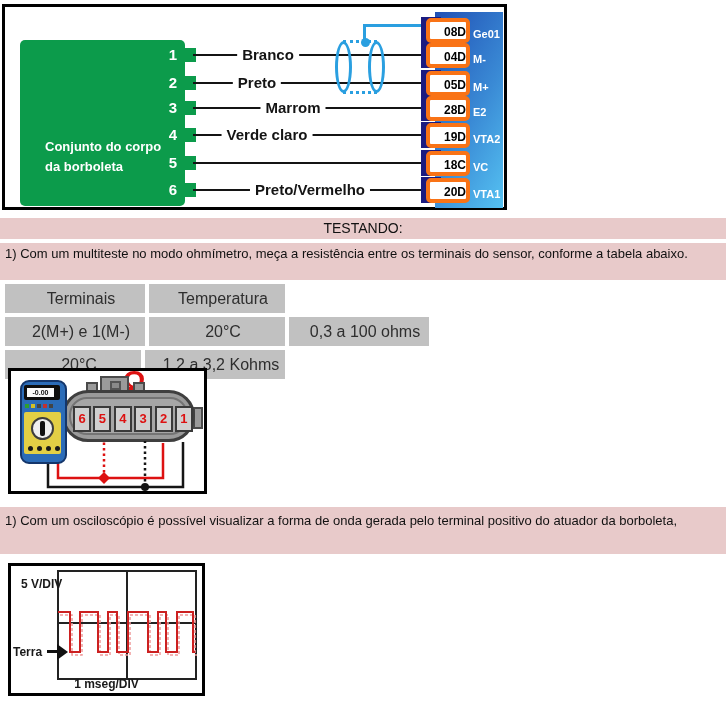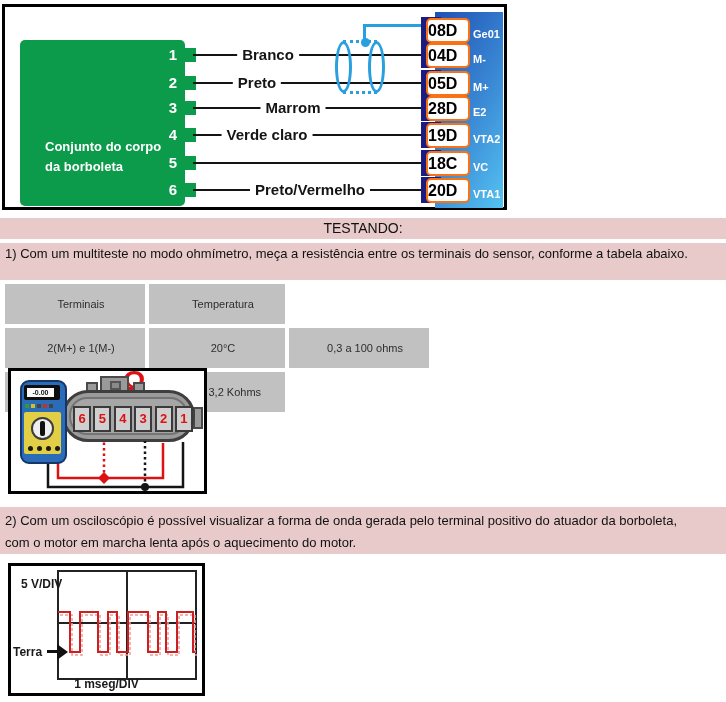--- a/index.html
+++ b/index.html
@@ -23,22 +23,22 @@
   .wire-label {
     transform:translateX(-50%); background:#fff; padding:0 5px;
     font-weight:bold; font-size:15px; line-height:18px; white-space:nowrap; color:#141414;
   }
   .blue-panel {
     left:430px; top:5px; width:68px; height:196px;
     background:linear-gradient(120deg,#2050b5 0%,#3a8ad5 55%,#55c2f2 100%);
   }
   .tooth { left:416px; width:20px; height:26px; background:#1b1b80; }
   .code-box {
-    left:421px; width:44px; height:25px; background:#fff; border:2px solid #f97316; border-radius:5px;
-    font-weight:bold; font-size:16px; line-height:21px; text-align:left; color:#000;
+    left:421px; width:44px; height:25px; background:#fff; border:4px solid #f97316; border-radius:5px;
+    font-weight:bold; font-size:12px; line-height:21px; text-align:right; color:#000;
   }
   .term { left:468px; color:#fff; font-weight:bold; font-size:11px; line-height:12px; white-space:nowrap; }
   .sh-ellipse { width:17px; height:52px; border:3px solid #2a9fe0; border-radius:50%; }
   .sh-dot-line { width:34px; border-top:3px dotted #2a9fe0; }
   .sh-dot { width:9px; height:9px; background:#2a9fe0; border-radius:50%; }
   .sh-seg { background:#2a9fe0; }
 
   
   .bar {
     left:0; top:218px; width:726px; height:21px; background:#e8caca;
@@ -46,21 +46,21 @@
   }
   .step1 { left:0; top:243px; width:726px; height:37px; background:#e8caca;
     font-size:13px; line-height:17px; padding:2px 5px; }
   .step2 { left:0; top:507px; width:726px; height:47px; background:#e8caca;
     font-size:13px; line-height:22px; padding:3px 5px; }
 
   
   .tbl { left:5px; top:284px; display:flex; flex-direction:column; row-gap:4px; }
   .trow { display:flex; column-gap:4px; }
   .tcell {
-    height:40px; background:#c1c1c1; color:#2e2e2e; font-size:11px;
+    height:29px; background:#c1c1c1; color:#2e2e2e; font-size:16px;
     display:flex; align-items:center; justify-content:center;padding-left:12px;
   }
   .c1 { width:140px; } .c2 { width:136px; } .c3 { width:140px; }
 
   
   .mbox { left:8px; top:368px; width:199px; height:126px; border:3px solid #000; background:#fff; }
   .omega { left:112px; top:-4px; font-size:28px; line-height:28px; font-weight:bold; color:#dd1111; }
   .gray-part { background:#9a9a9a; border:2px solid #4a4a4a; }
   .housing { left:51px; top:19px; width:133px; height:52px; background:#9a9a9a; border:3px solid #3f3f3f; border-radius:26px; }
   .housing-in { left:58px; top:26px; width:119px; height:38px; background:#a6a6a6; border:2px solid #747474; border-radius:18px; }
@@ -234,22 +234,21 @@
       </div>
     </div>
     <div class="abs jack" style="left:8px;  top:66px"></div>
     <div class="abs jack" style="left:17px; top:66px"></div>
     <div class="abs jack" style="left:26px; top:66px"></div>
     <div class="abs jack" style="left:35px; top:66px"></div>
   </div>
 </div>
 
 <div class="abs step2">
-  <div>2) Com um osciloscópio é possível visualizar a forma de onda gerada  pelo terminal positivo do atuador da borboleta,</div>
-  <div>com o motor em marcha lenta após o aquecimento do motor.</div>
+  <div>1) Com um osciloscópio é possível visualizar a forma de onda gerada  pelo terminal positivo do atuador da borboleta,</div>
 </div>
 
 <div class="abs sbox">
   <svg class="abs" style="left:46px; top:4px" width="140" height="110" viewBox="0 0 140 110">
     <rect x="1" y="1" width="138" height="108" fill="#fff" stroke="#222" stroke-width="2"></rect>
     <line x1="70" y1="1" x2="70" y2="109" stroke="#222" stroke-width="2"></line>
     <line x1="1" y1="53" x2="139" y2="53" stroke="#222" stroke-width="2"></line>
     <polyline transform="translate(2,3)" stroke="#ef9a9a" stroke-width="1.5" stroke-dasharray="3 2" fill="none" points="1,42 13,42 13,82 23,82 23,42 41,42 41,82 51,82 51,42 60,42 60,82 71,82 71,42 91,42 91,82 101,82 101,42 109,42 109,82 120,82 120,42 136,42 136,82 138,82"></polyline>
     <polyline stroke="#cc2020" stroke-width="2" fill="none" points="1,42 13,42 13,82 23,82 23,42 41,42 41,82 51,82 51,42 60,42 60,82 71,82 71,42 91,42 91,82 101,82 101,42 109,42 109,82 120,82 120,42 136,42 136,82 138,82"></polyline>
   </svg>

